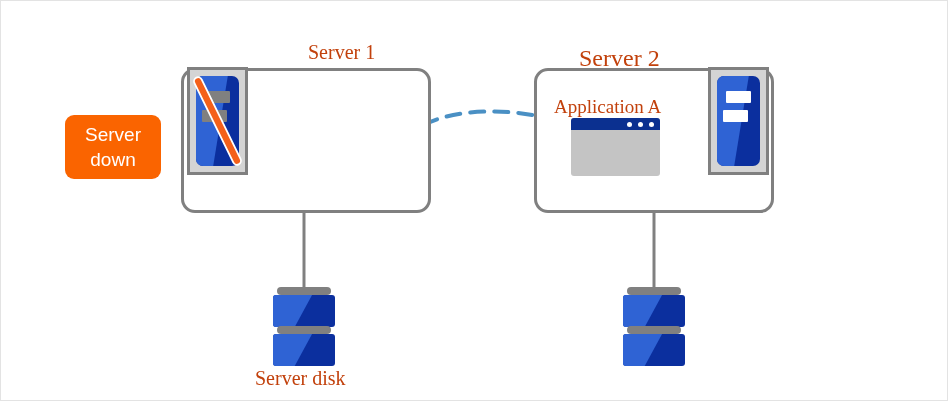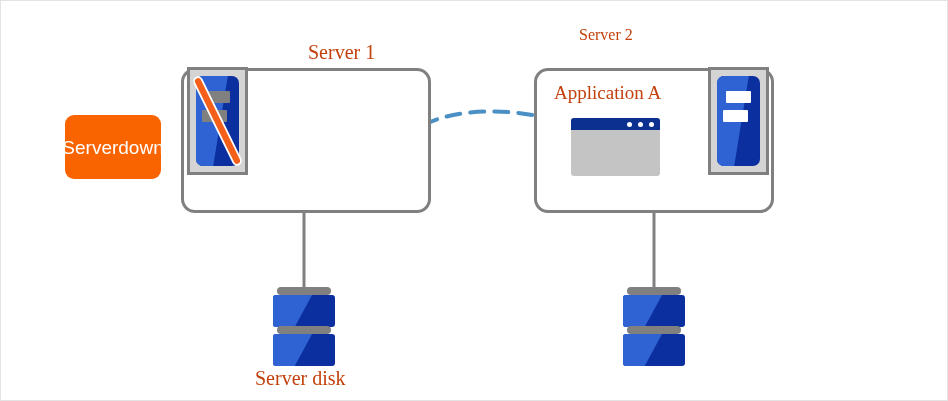--- a/index.html
+++ b/index.html
@@ -34,50 +34,50 @@
     white-space: nowrap;
     font-family: Liberation Serif, serif;
   }
   #server1-title {
     left: 307px;
     top: 40px;
     font-size: 20px;
   }
   #server2-title {
     left: 578px;
-    top: 25px;
-    font-size: 16px;
+    top: 44px;
+    font-size: 24px;
   }
   #failover-label {
     left: 444px;
     top: 80px;
     font-size: 20px;
   }
   #app-a-label {
     left: 553px;
-    top: 81px;
+    top: 95px;
     font-size: 19px;
   }
   #mirror-disk-label {
     left: 254px;
     top: 366px;
     font-size: 20px;
   }
 
   
   #server-down-badge {
     position: absolute;
     left: 64px;
     top: 114px;
     width: 96px;
     height: 64px;
     background: #fa6400;
     border-radius: 9px;
     display: flex;
-    flex-direction: row;
+    flex-direction: column;
     align-items: center;
     justify-content: center;
     color: #ffffff;
     font-size: 19px;
     line-height: 25px;
     text-align: center;
   }
 
   
   .server-box {

